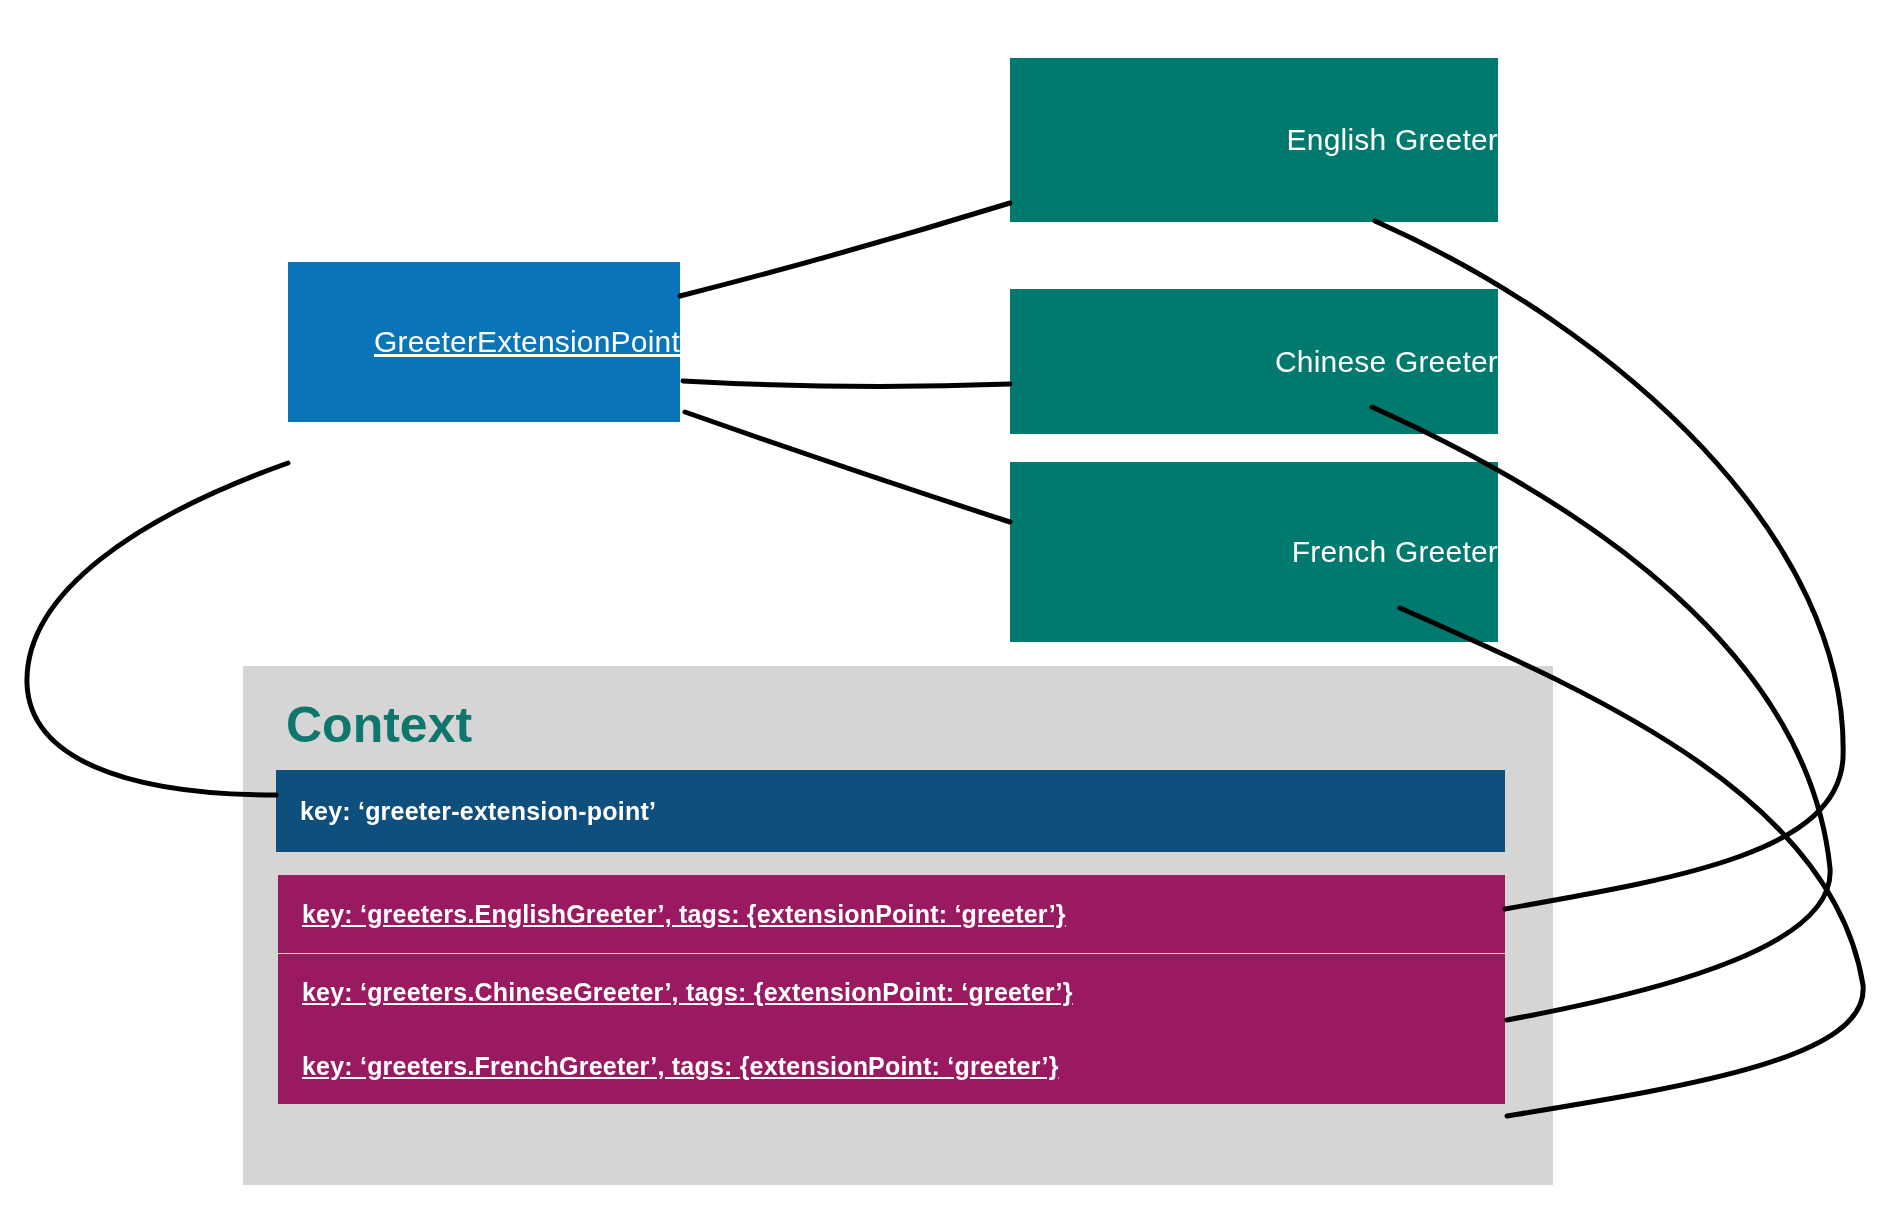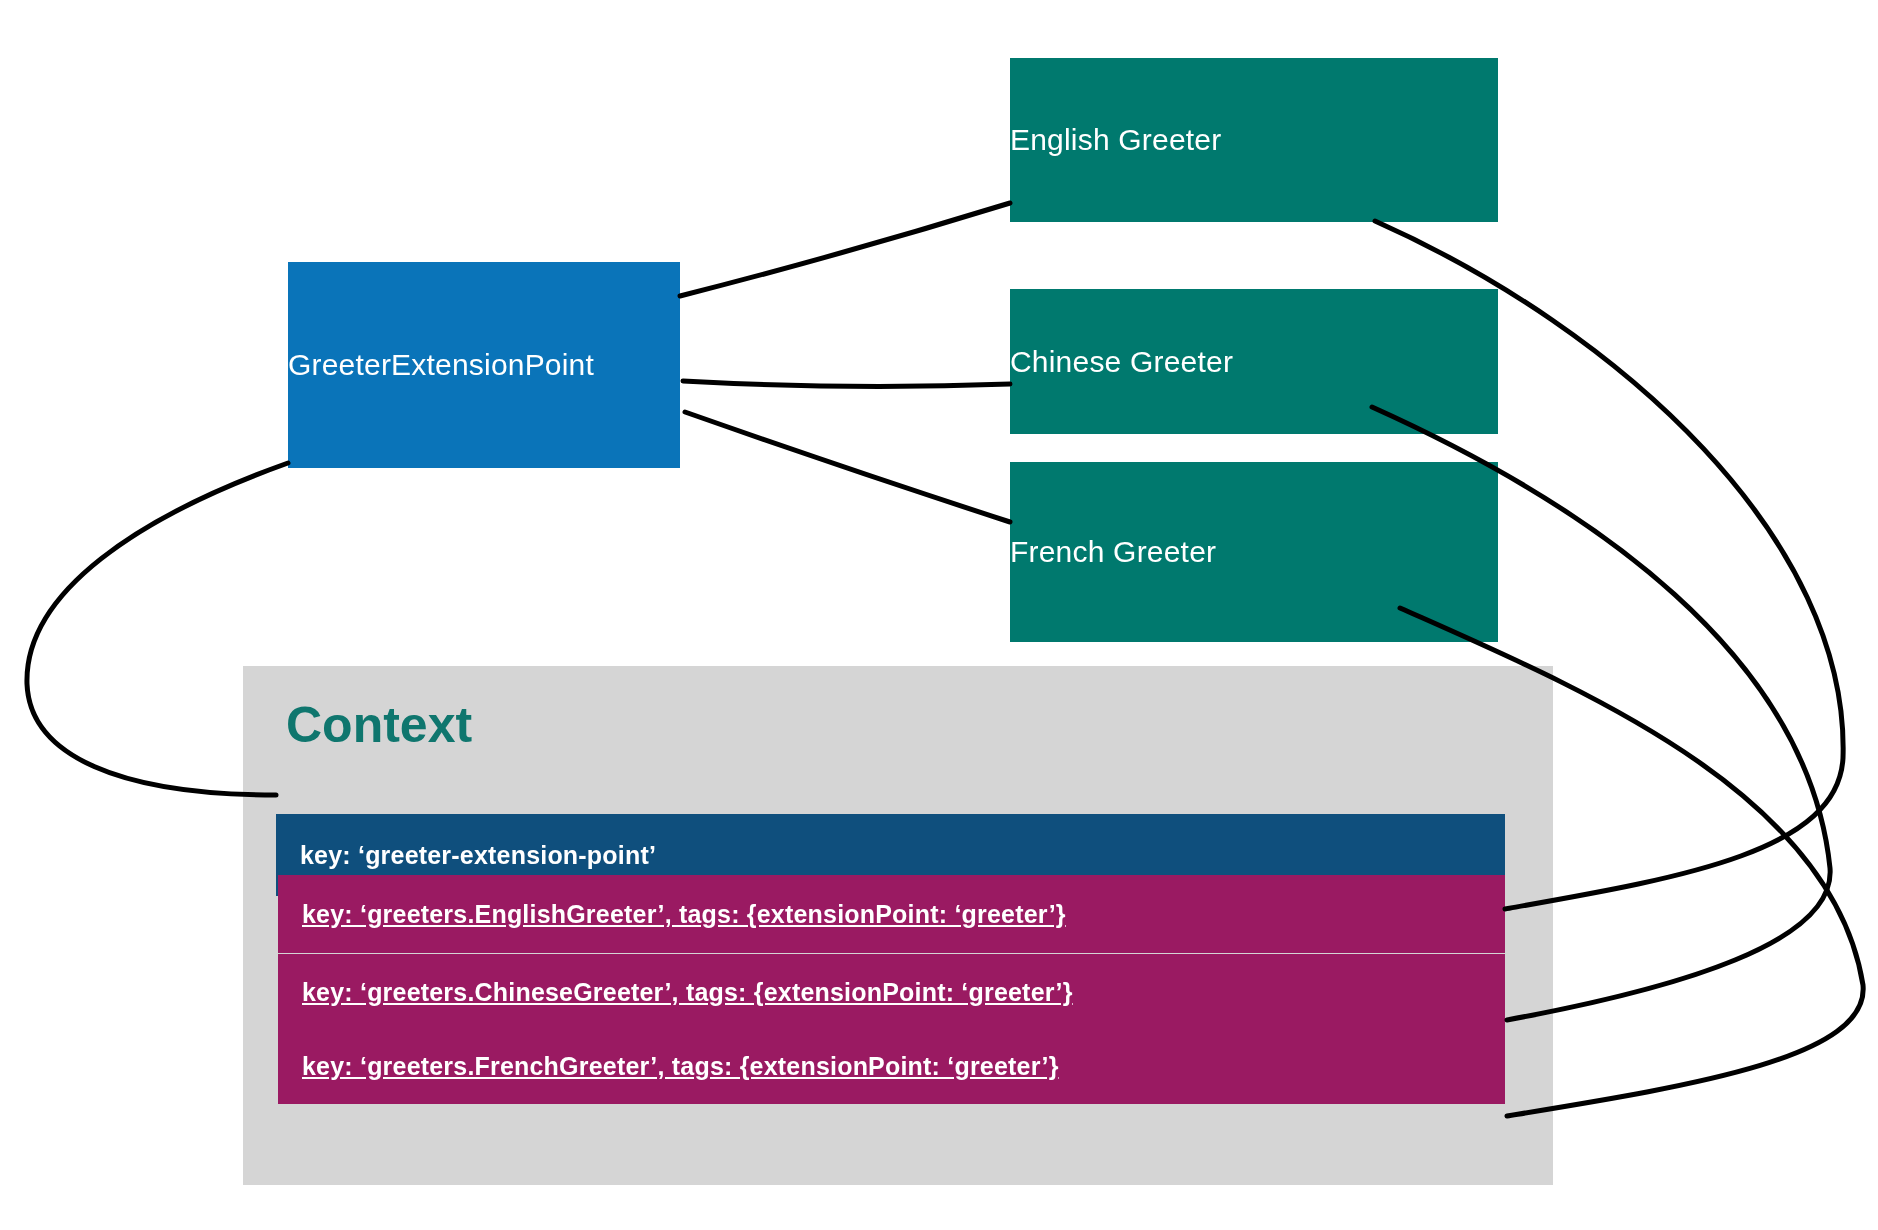--- a/index.html
+++ b/index.html
@@ -8,29 +8,30 @@
     width: 1878px;
     height: 1230px;
     background: #ffffff;
     font-family: "Liberation Sans", sans-serif;
     overflow: hidden;
   }
   .node {
     position: absolute;
     display: flex;
     align-items: center;
-    justify-content: flex-start;
+    justify-content: flex-end;
     color: #ffffff;
     font-size: 30px;
     font-weight: 400;
     letter-spacing: 0.2px;
   }
   .node-ep {
-    left: 288px; top: 262px; width: 392px; height: 206px;
+    left: 288px; top: 262px; width: 392px; height: 160px;
     background: #0a74b9;
+    text-decoration: underline;
   }
   .node-greeter { left: 1010px; width: 488px; background: #00796e; }
   .g-english { top: 58px;  height: 164px; }
   .g-chinese { top: 261px; height: 145px; margin-top: 28px; }
   .g-french  { top: 462px; height: 180px; }
 
   .context-panel {
     position: absolute;
     left: 243px; top: 666px; width: 1310px; height: 519px;
     background: #d5d5d5;
@@ -46,21 +47,21 @@
     position: absolute;
     display: flex;
     align-items: center;
     box-sizing: border-box;
     padding-left: 24px;
     color: #ffffff;
     font-size: 25px;
     font-weight: bold;
     letter-spacing: 0.2px;
   }
-  .bar-ep { left: 276px; top: 770px;  width: 1229px; height: 82px; background: #0f4f7d; margin-top: 44px; }
+  .bar-ep { left: 276px; top: 770px;  width: 1229px; height: 82px; background: #0f4f7d; }
   .bar-g  { left: 278px; width: 1227px; background: #9a1a62; text-decoration: underline; }
   .bar-g1 { top: 875px;  height: 78px; }
   .bar-g2 { top: 954px;  height: 76px; }
   .bar-g3 { top: 1029px; height: 75px; }
 
   .connectors {
     position: absolute;
     left: 0; top: 0;
     width: 1878px; height: 1230px;
     pointer-events: none;

